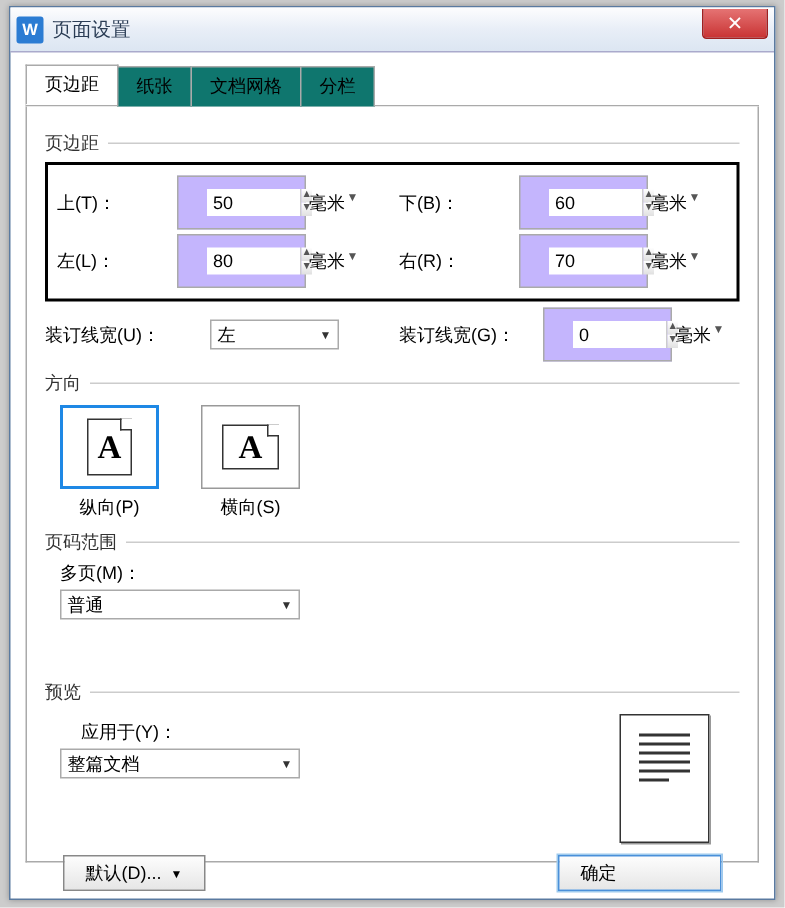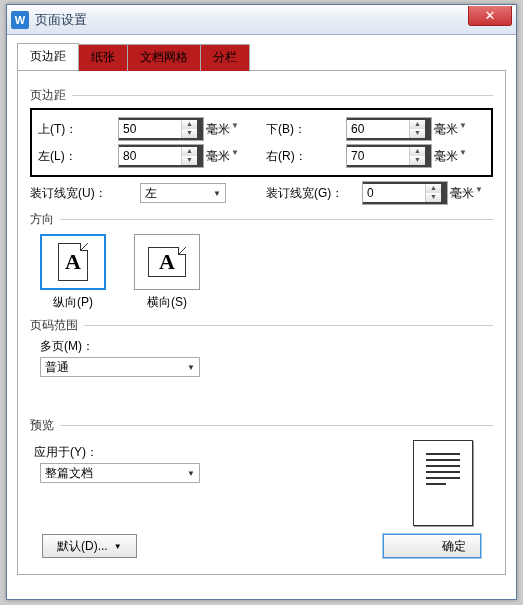--- a/index.html
+++ b/index.html
@@ -4,31 +4,31 @@
 <style>
 * { box-sizing: border-box; margin: 0; padding: 0; }
 body { font-family: "Microsoft YaHei", SimSun, sans-serif; font-size: 12px; background: #ccc; width: 523px; height: 605px; position: relative; }
 .window { position: absolute; left: 6px; top: 4px; width: 511px; height: 596px; background: #fff; border: 1px solid #5a7aa0; box-shadow: 0 0 4px rgba(0,0,0,0.3); }
 .titlebar { height: 30px; background: linear-gradient(#fdfdfe, #e8eef7 50%, #dce6f2); display: flex; align-items: center; padding: 0 4px; border-bottom: 1px solid #aac; position: relative; }
 .app-icon { width: 18px; height: 18px; background: #2b7cd3; border-radius: 2px; color: #fff; font-weight: bold; font-size: 11px; display: flex; align-items: center; justify-content: center; margin-right: 6px; }
 .title-text { font-size: 13px; color: #2b3d55; }
 .close-btn { position: absolute; right: 4px; top: 1px; width: 44px; height: 20px; background: linear-gradient(#e57373, #c93434); border: 1px solid #a02020; border-top: none; border-radius: 0 0 3px 3px; color: #fff; display: flex; align-items: center; justify-content: center; font-size: 13px; cursor: pointer; }
 .client { padding: 8px 10px 10px 10px; }
 .tabs { display: flex; border-bottom: 1px solid #aaa; }
-.tab { padding: 4px 12px; border: 1px solid #aaa; border-bottom: none; margin-right: -1px; background: #b91c1c; cursor: pointer; position: relative; top: 1px; }
+.tab { padding: 4px 12px; border: 1px solid #aaa; border-bottom: none; margin-right: -1px; background: #0f766e; cursor: pointer; position: relative; top: 1px; }
 .tab.active { background: #fff; border-bottom: 1px solid #fff; top: 0; }
 .tabpanel { border: 1px solid #aaa; border-top: none; padding: 10px 12px; height: 504px; background: #fff; }
 .group-label { color: #333; margin: 6px 0 4px 0; display: flex; align-items: center; }
 .group-label::after { content: ""; flex: 1; height: 1px; background: #ccc; margin-left: 6px; }
 .redbox { border: 2px solid #000000; padding: 4px 6px; margin-bottom: 4px; }
 .row { display: flex; align-items: center; margin: 3px 0; }
 .cell-label { width: 80px; }
 .cell-label2 { width: 80px; margin-left: 20px; }
 .wide-label { width: 110px; }
-.spin { display: flex; align-items: center; width: 86px; border: 1px solid #aaa; height: 24px; background: #404040; }
+.spin { display: flex; align-items: center; width: 86px; border: 1px solid #aaa; height: 36px; background: #c4b5fd; padding-left: 19px; }
 .spin input { border: none; width: 62px; height: 18px; padding: 0 4px; font-size: 12px; outline: none; }
 .spin .btns { display: flex; flex-direction: column; width: 16px; border-left: 1px solid #ccc; }
 .spin .btns span { height: 9px; font-size: 7px; line-height: 7px; text-align: center; background: linear-gradient(#fff,#e0e0e0); cursor: pointer; color: #555; }
 .unit { width: 40px; margin-left: 2px; display: flex; align-items: flex-start; }
 .unit .dd { margin-left: 1px; font-size: 8px; color: #555; }
 .combo { height: 20px; border: 1px solid #aaa; background: #fff; display: flex; align-items: center; padding: 0 4px; cursor: pointer; justify-content: space-between; }
 .combo .dd { font-size: 8px; color: #333; }
 .orient { display: flex; gap: 28px; margin: 6px 0 4px 10px; }
 .orient-item { text-align: center; }
 .orient-box { width: 66px; height: 56px; border: 1px solid #999; display: flex; align-items: center; justify-content: center; background: #fff; }
@@ -175,41 +175,41 @@
           <span class="dd">▼</span>
       </div>
 
       <div class="spacer"></div>
 
       <div class="group-label">
           <span>预览</span>
         </div>
       <div class="preview-row">
         <div>
-          <div style="margin:4px 0 2px 4px">应用于(Y)：</div>
+          <div style="margin:4px 0 2px 24px">应用于(Y)：</div>
           <div class="combo" style="width:160px; margin-left:10px">
             <span>整篇文档</span>
               <span class="dd">▼</span>
           </div>
         </div>
         <div class="preview-page">
           <div class="line"></div>
             <div class="line"></div>
             <div class="line"></div>
             <div class="line"></div>
             <div class="line"></div>
             <div class="line short"></div>
         </div>
       </div>
 
       <div class="footer">
         <div class="btn">
             <span>默认(D)...</span>
             <span class="dd">▼</span>
           </div>
-        <div class="btn primary" style="width:98px; justify-content:flex-end">
+        <div class="btn primary" style="width:109px; justify-content:flex-start">
             <span>确定</span>
           </div>
       </div>
 
     </div>
   </div>
 </div>
 
 </body></html>

